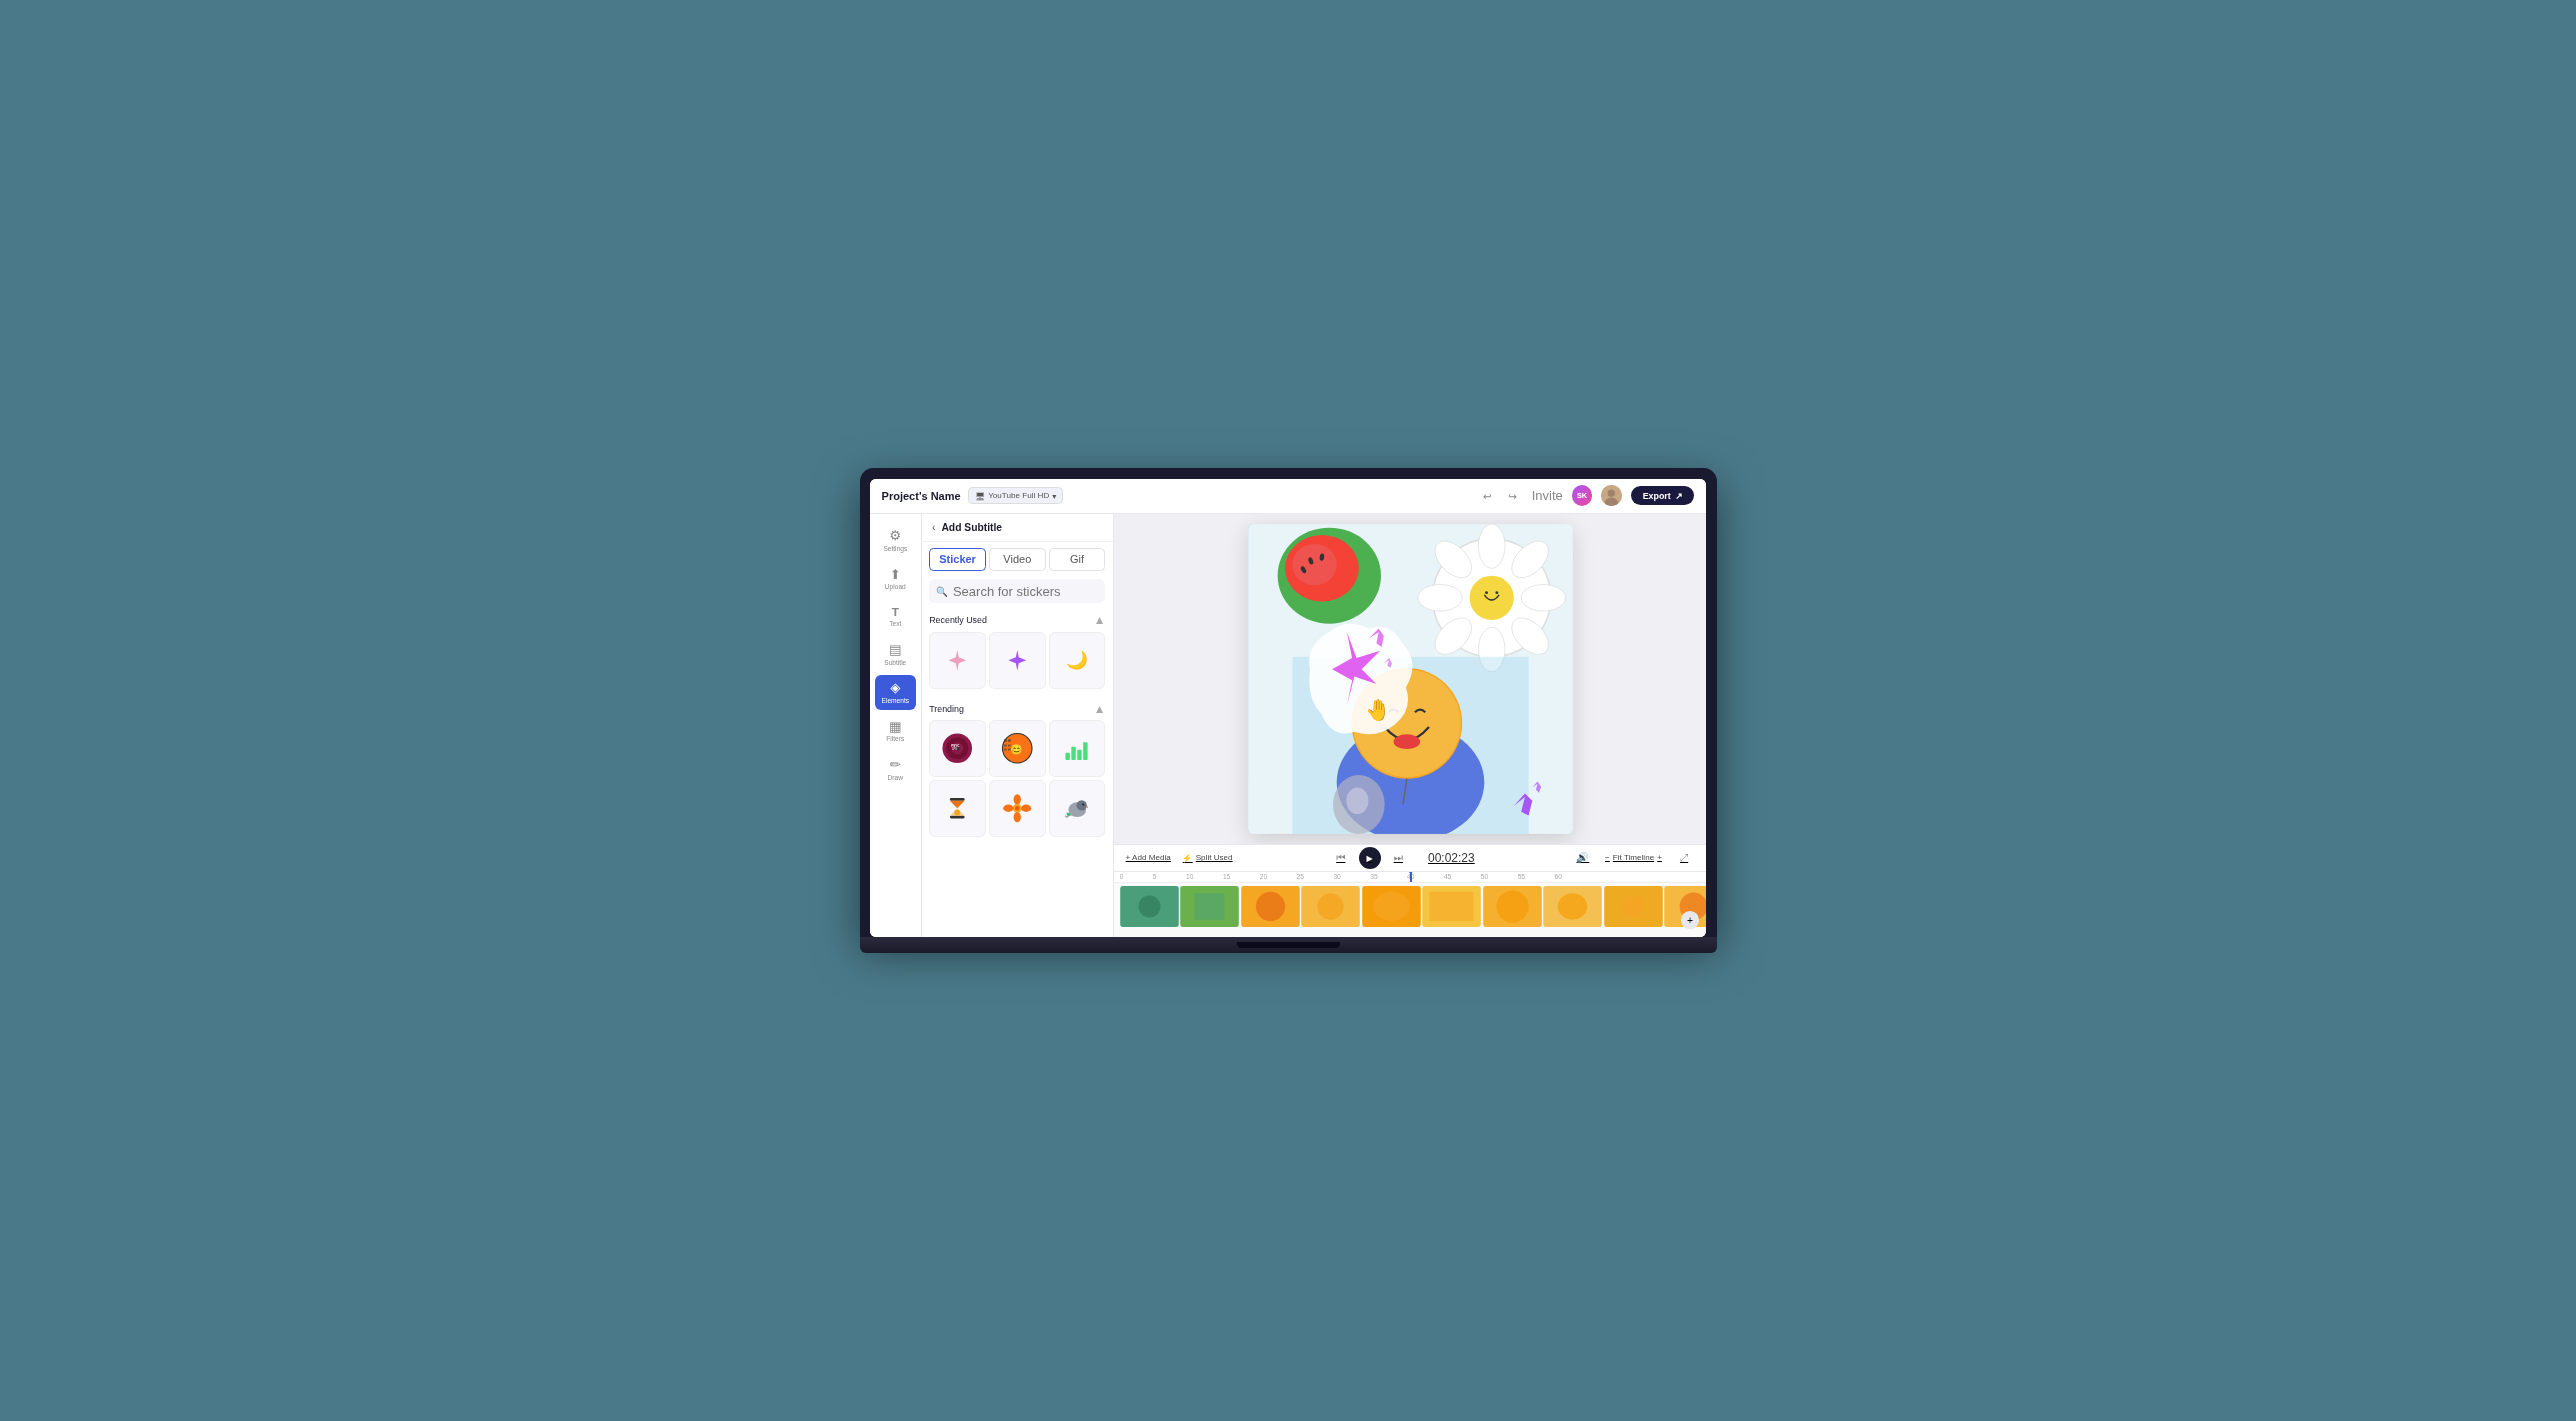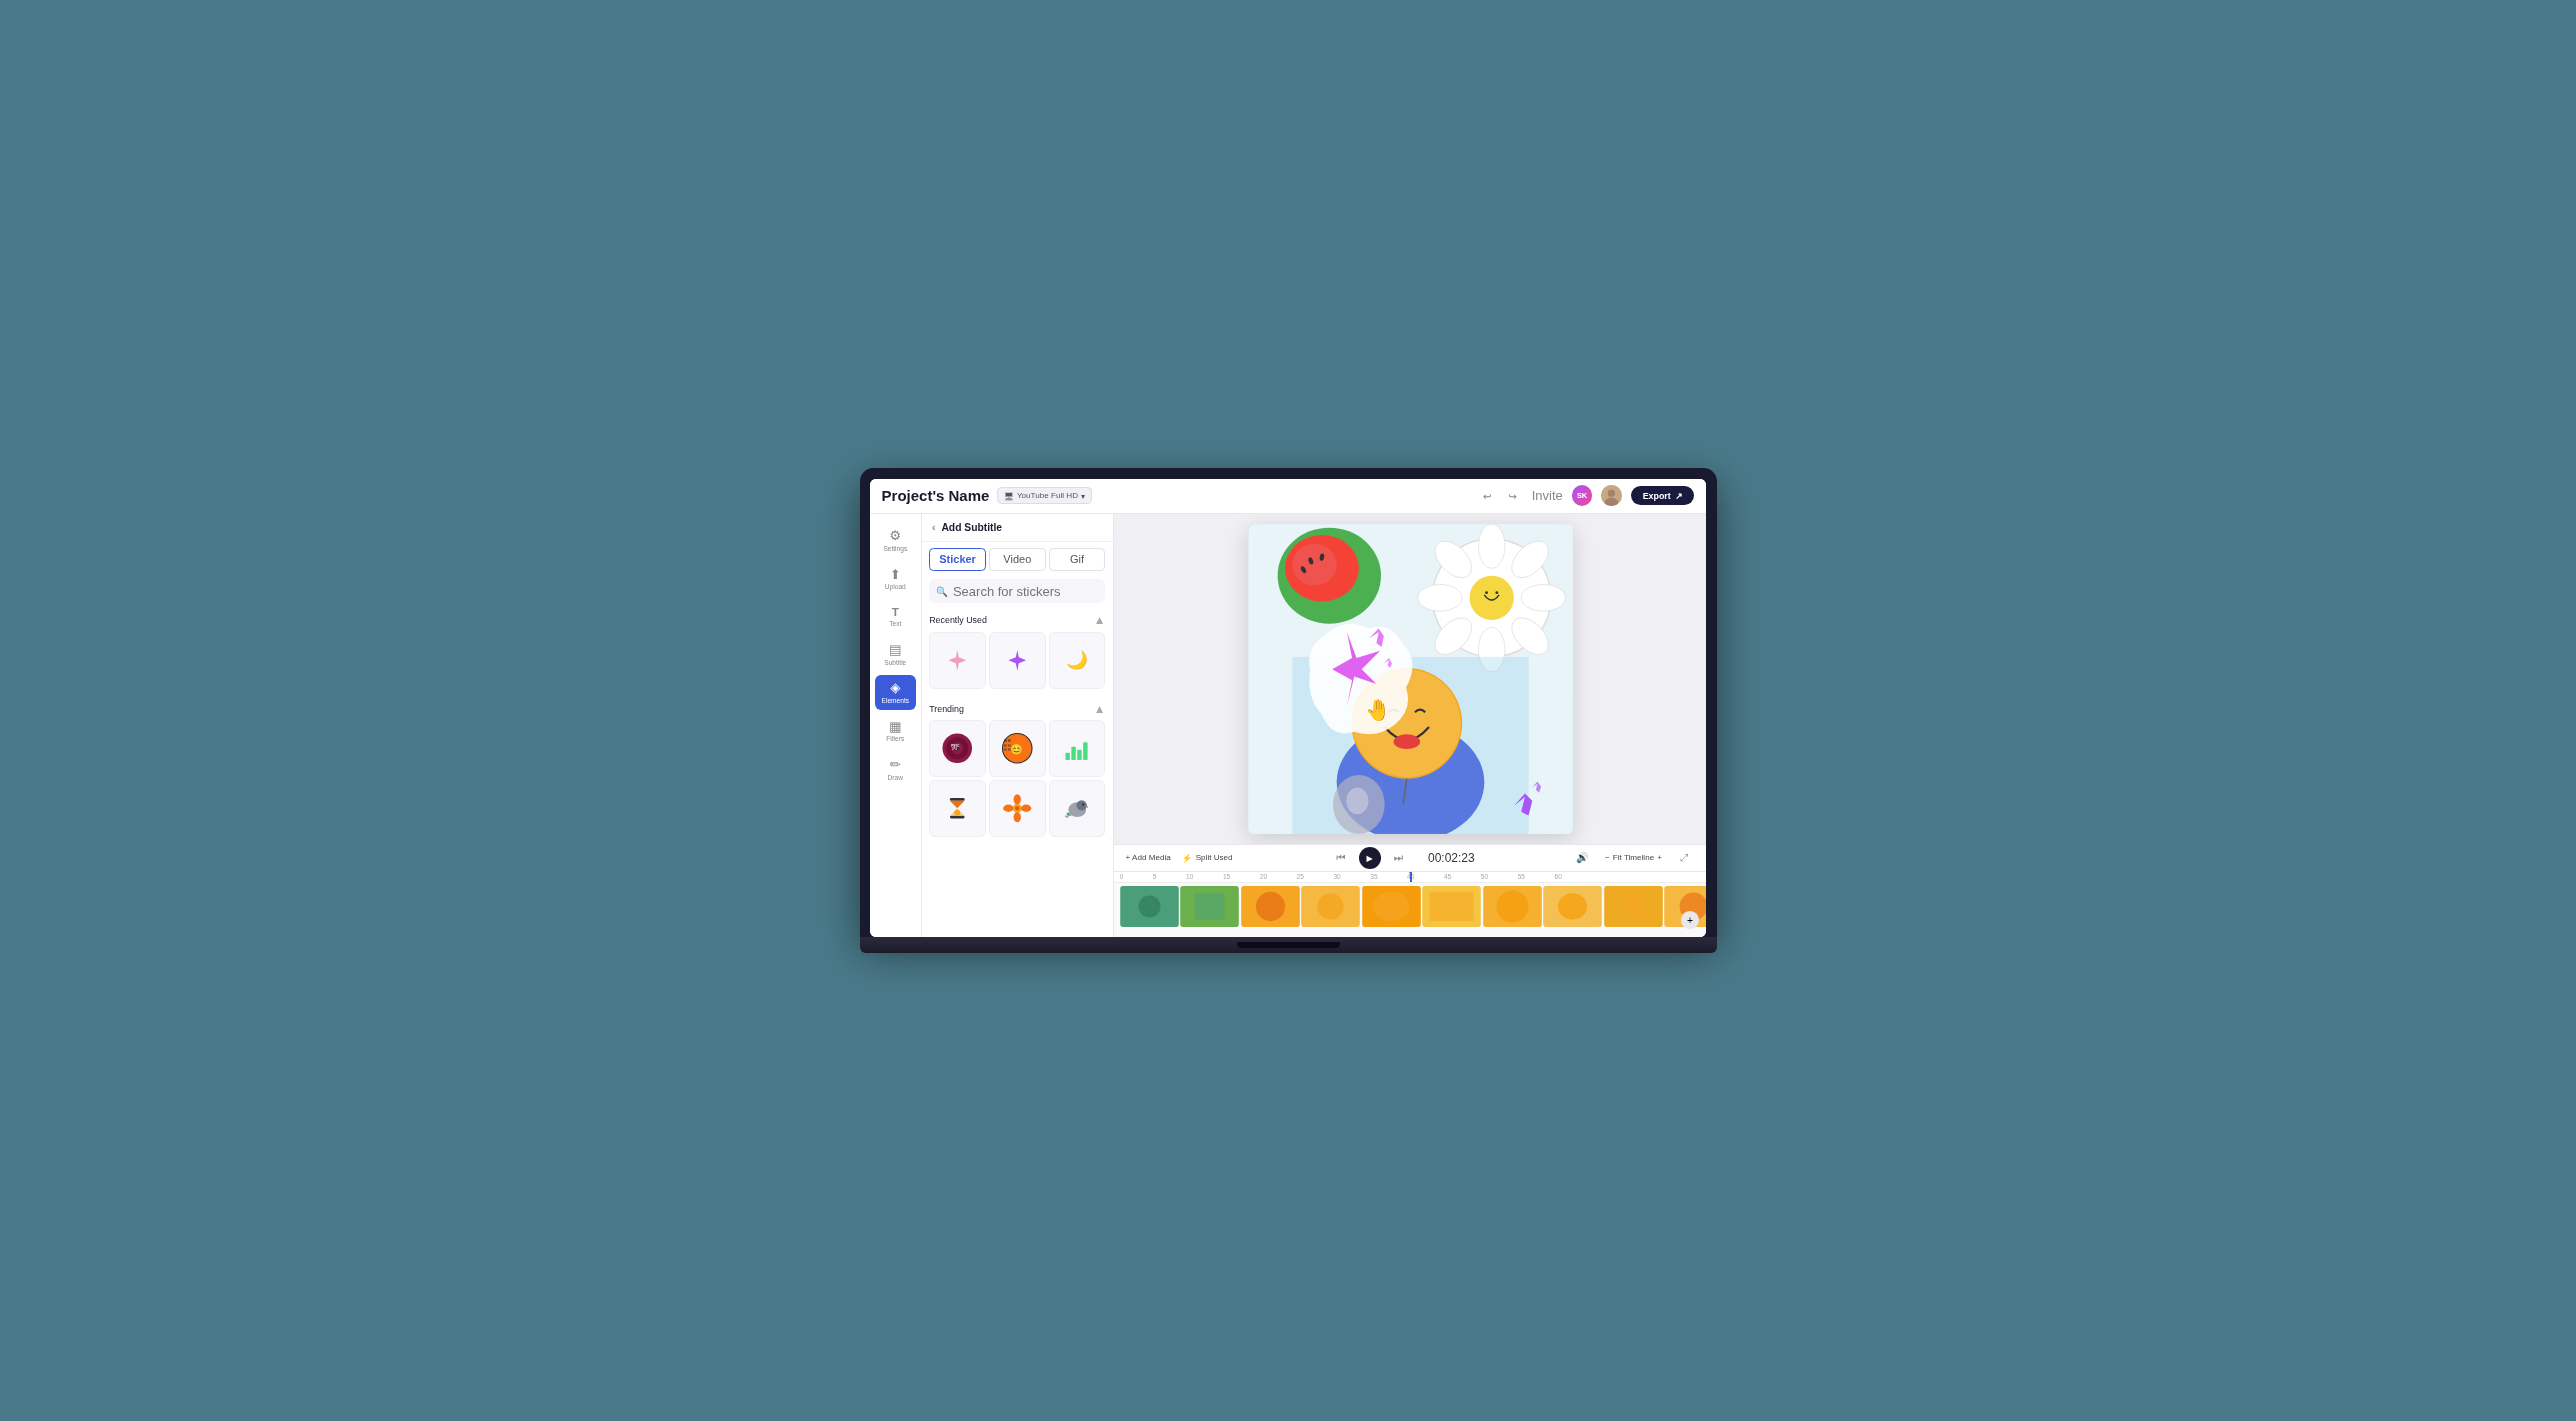--- a/index.html
+++ b/index.html
@@ -60,21 +60,21 @@
       padding: 0 11.8px;
       height: 35px;
       flex-shrink: 0;
     }
     .topbar-left {
       display: flex;
       align-items: center;
       gap: 7.4px;
     }
     .project-name {
-      font-size: 15px;
+      font-size: 11px;
       font-weight: 600;
       color: #1a1a2e;
     }
     .resolution-badge {
       display: flex;
       align-items: center;
       gap: 3px;
       background: #f0f0f8;
       border: 0.7px solid #ddd;
       border-radius: 4.4px;
@@ -324,20 +324,21 @@
     
     .bottom-bar {
       height: 26.6px;
       background: white;
       border-top: 0.7px solid #e8e8ec;
       display: flex;
       align-items: center;
       padding: 0 11.8px;
       gap: 11.8px;
       flex-shrink: 0;
+      text-decoration: underline;
     }
     .add-media-btn {
       display: flex;
       align-items: center;
       gap: 3px;
       font-size: 8.1px;
       color: #444;
       cursor: pointer;
       background: none;
       border: none;

